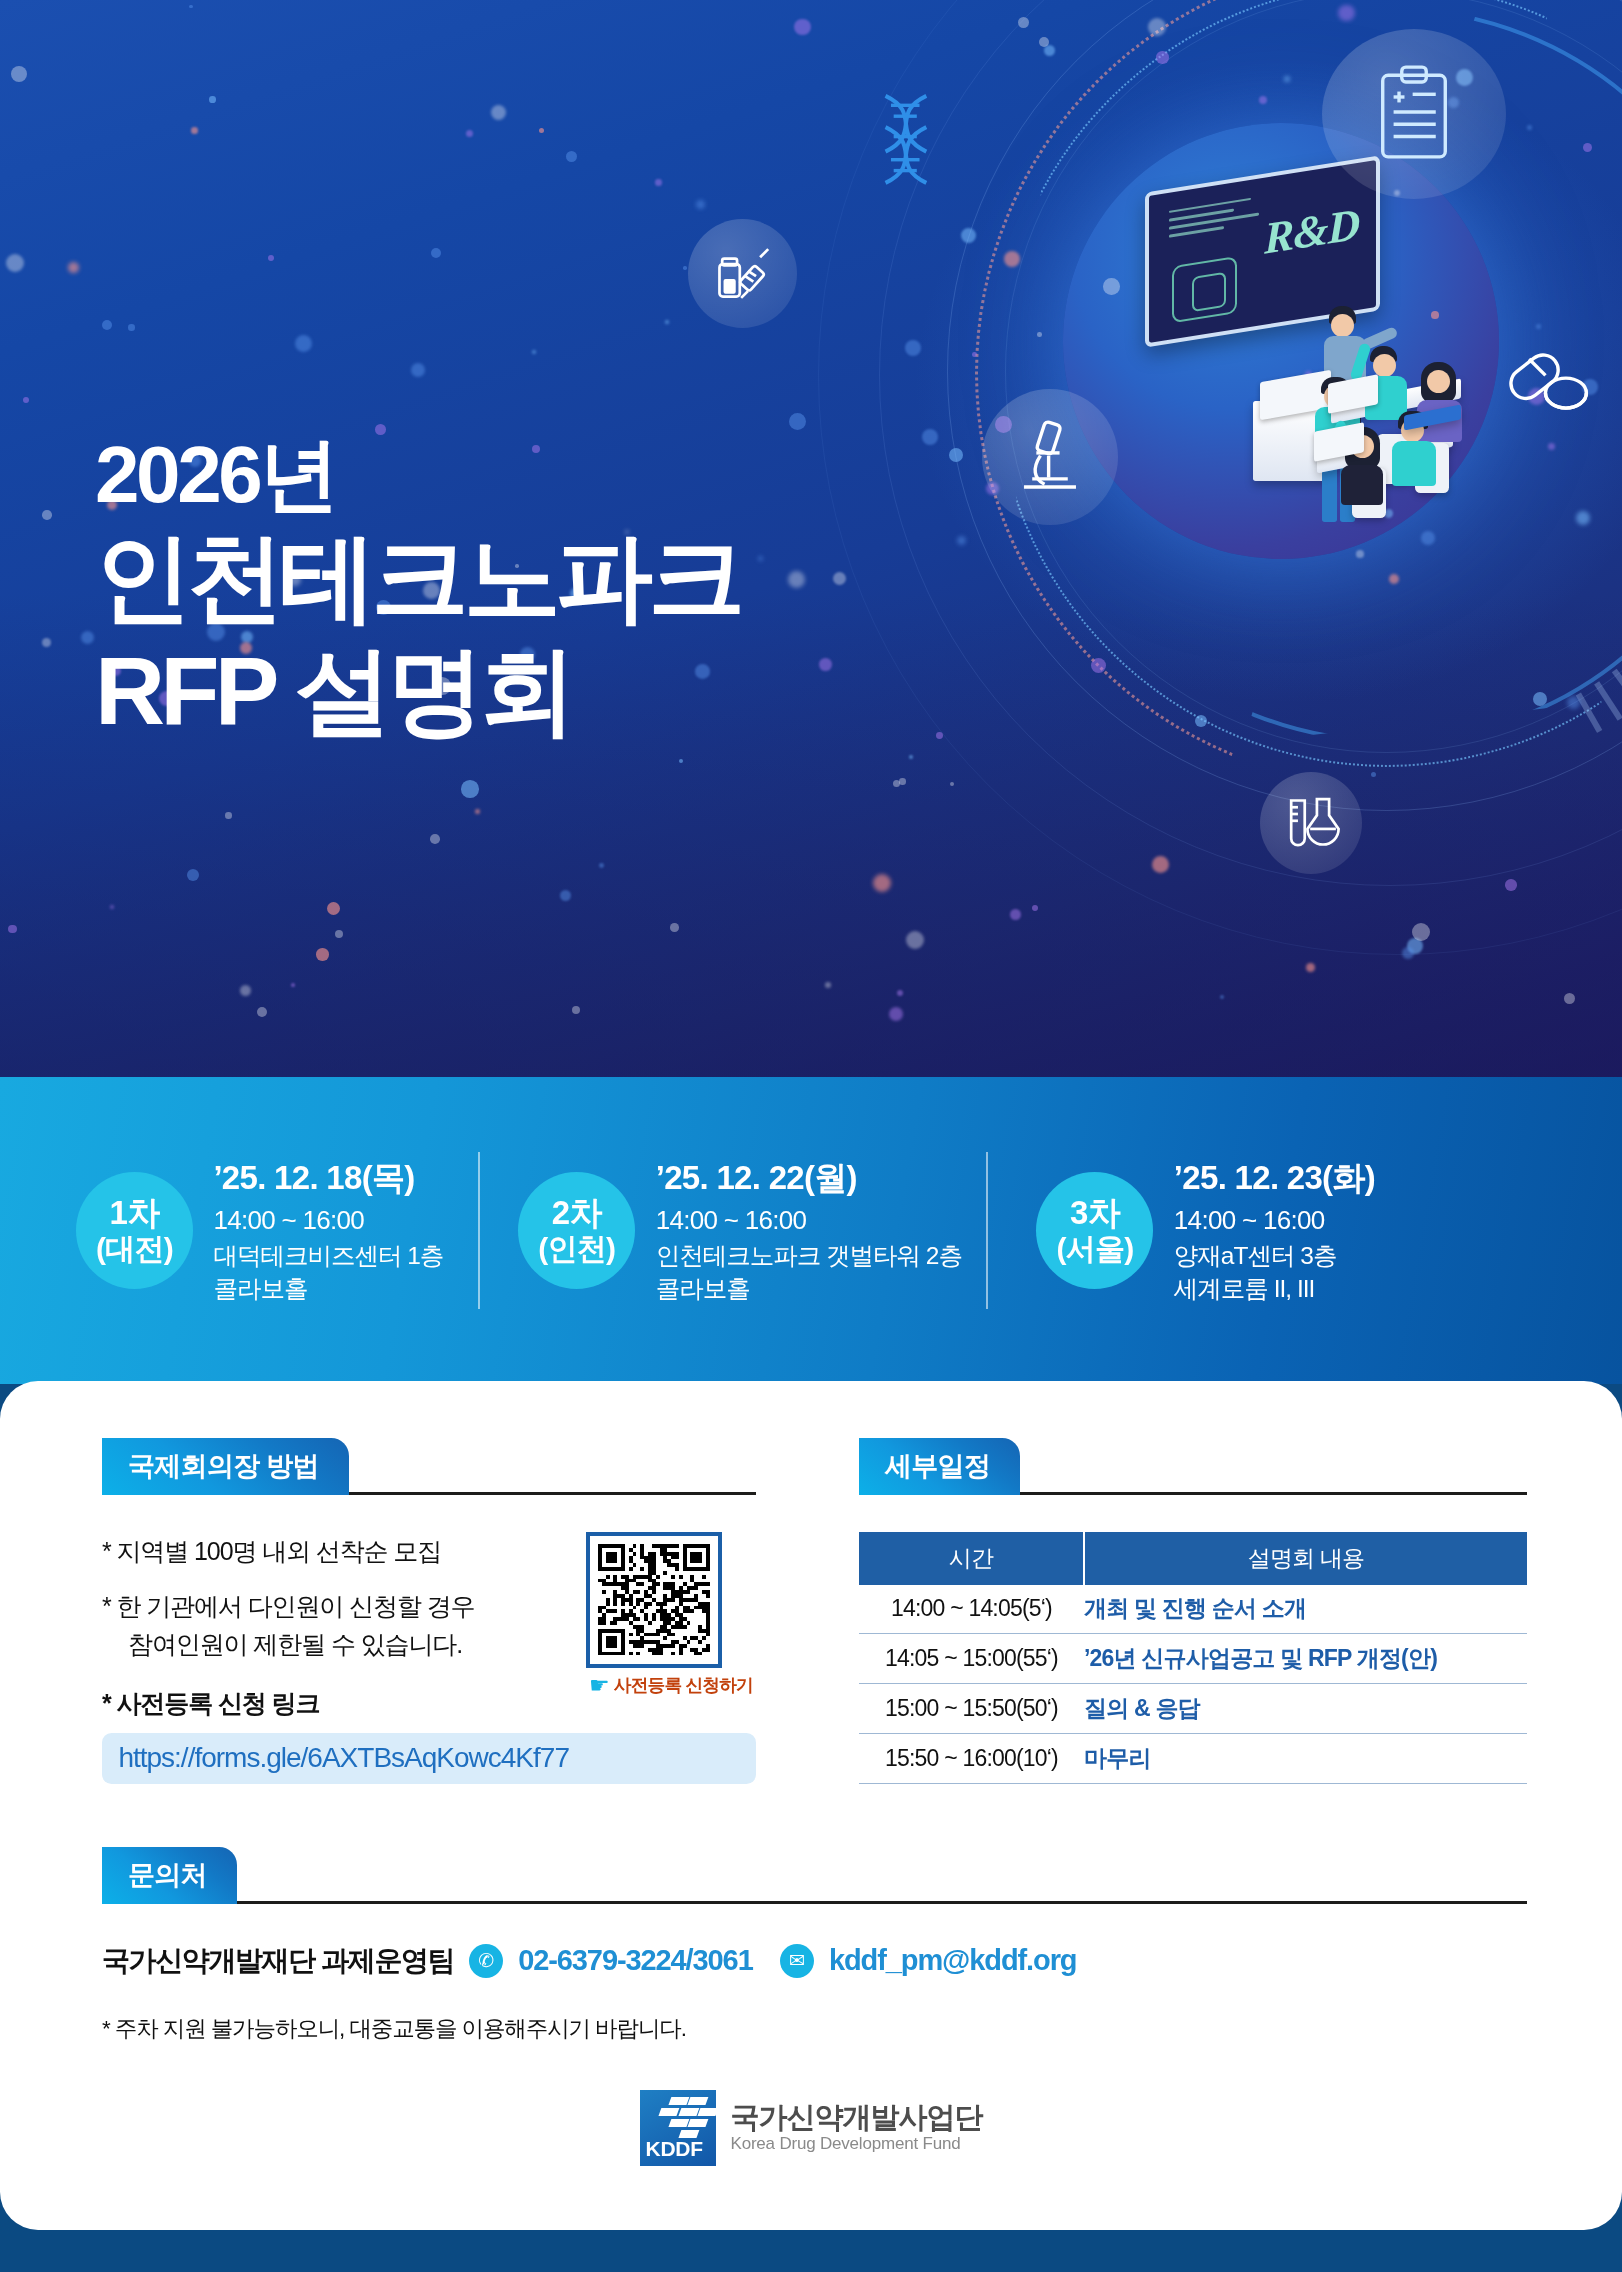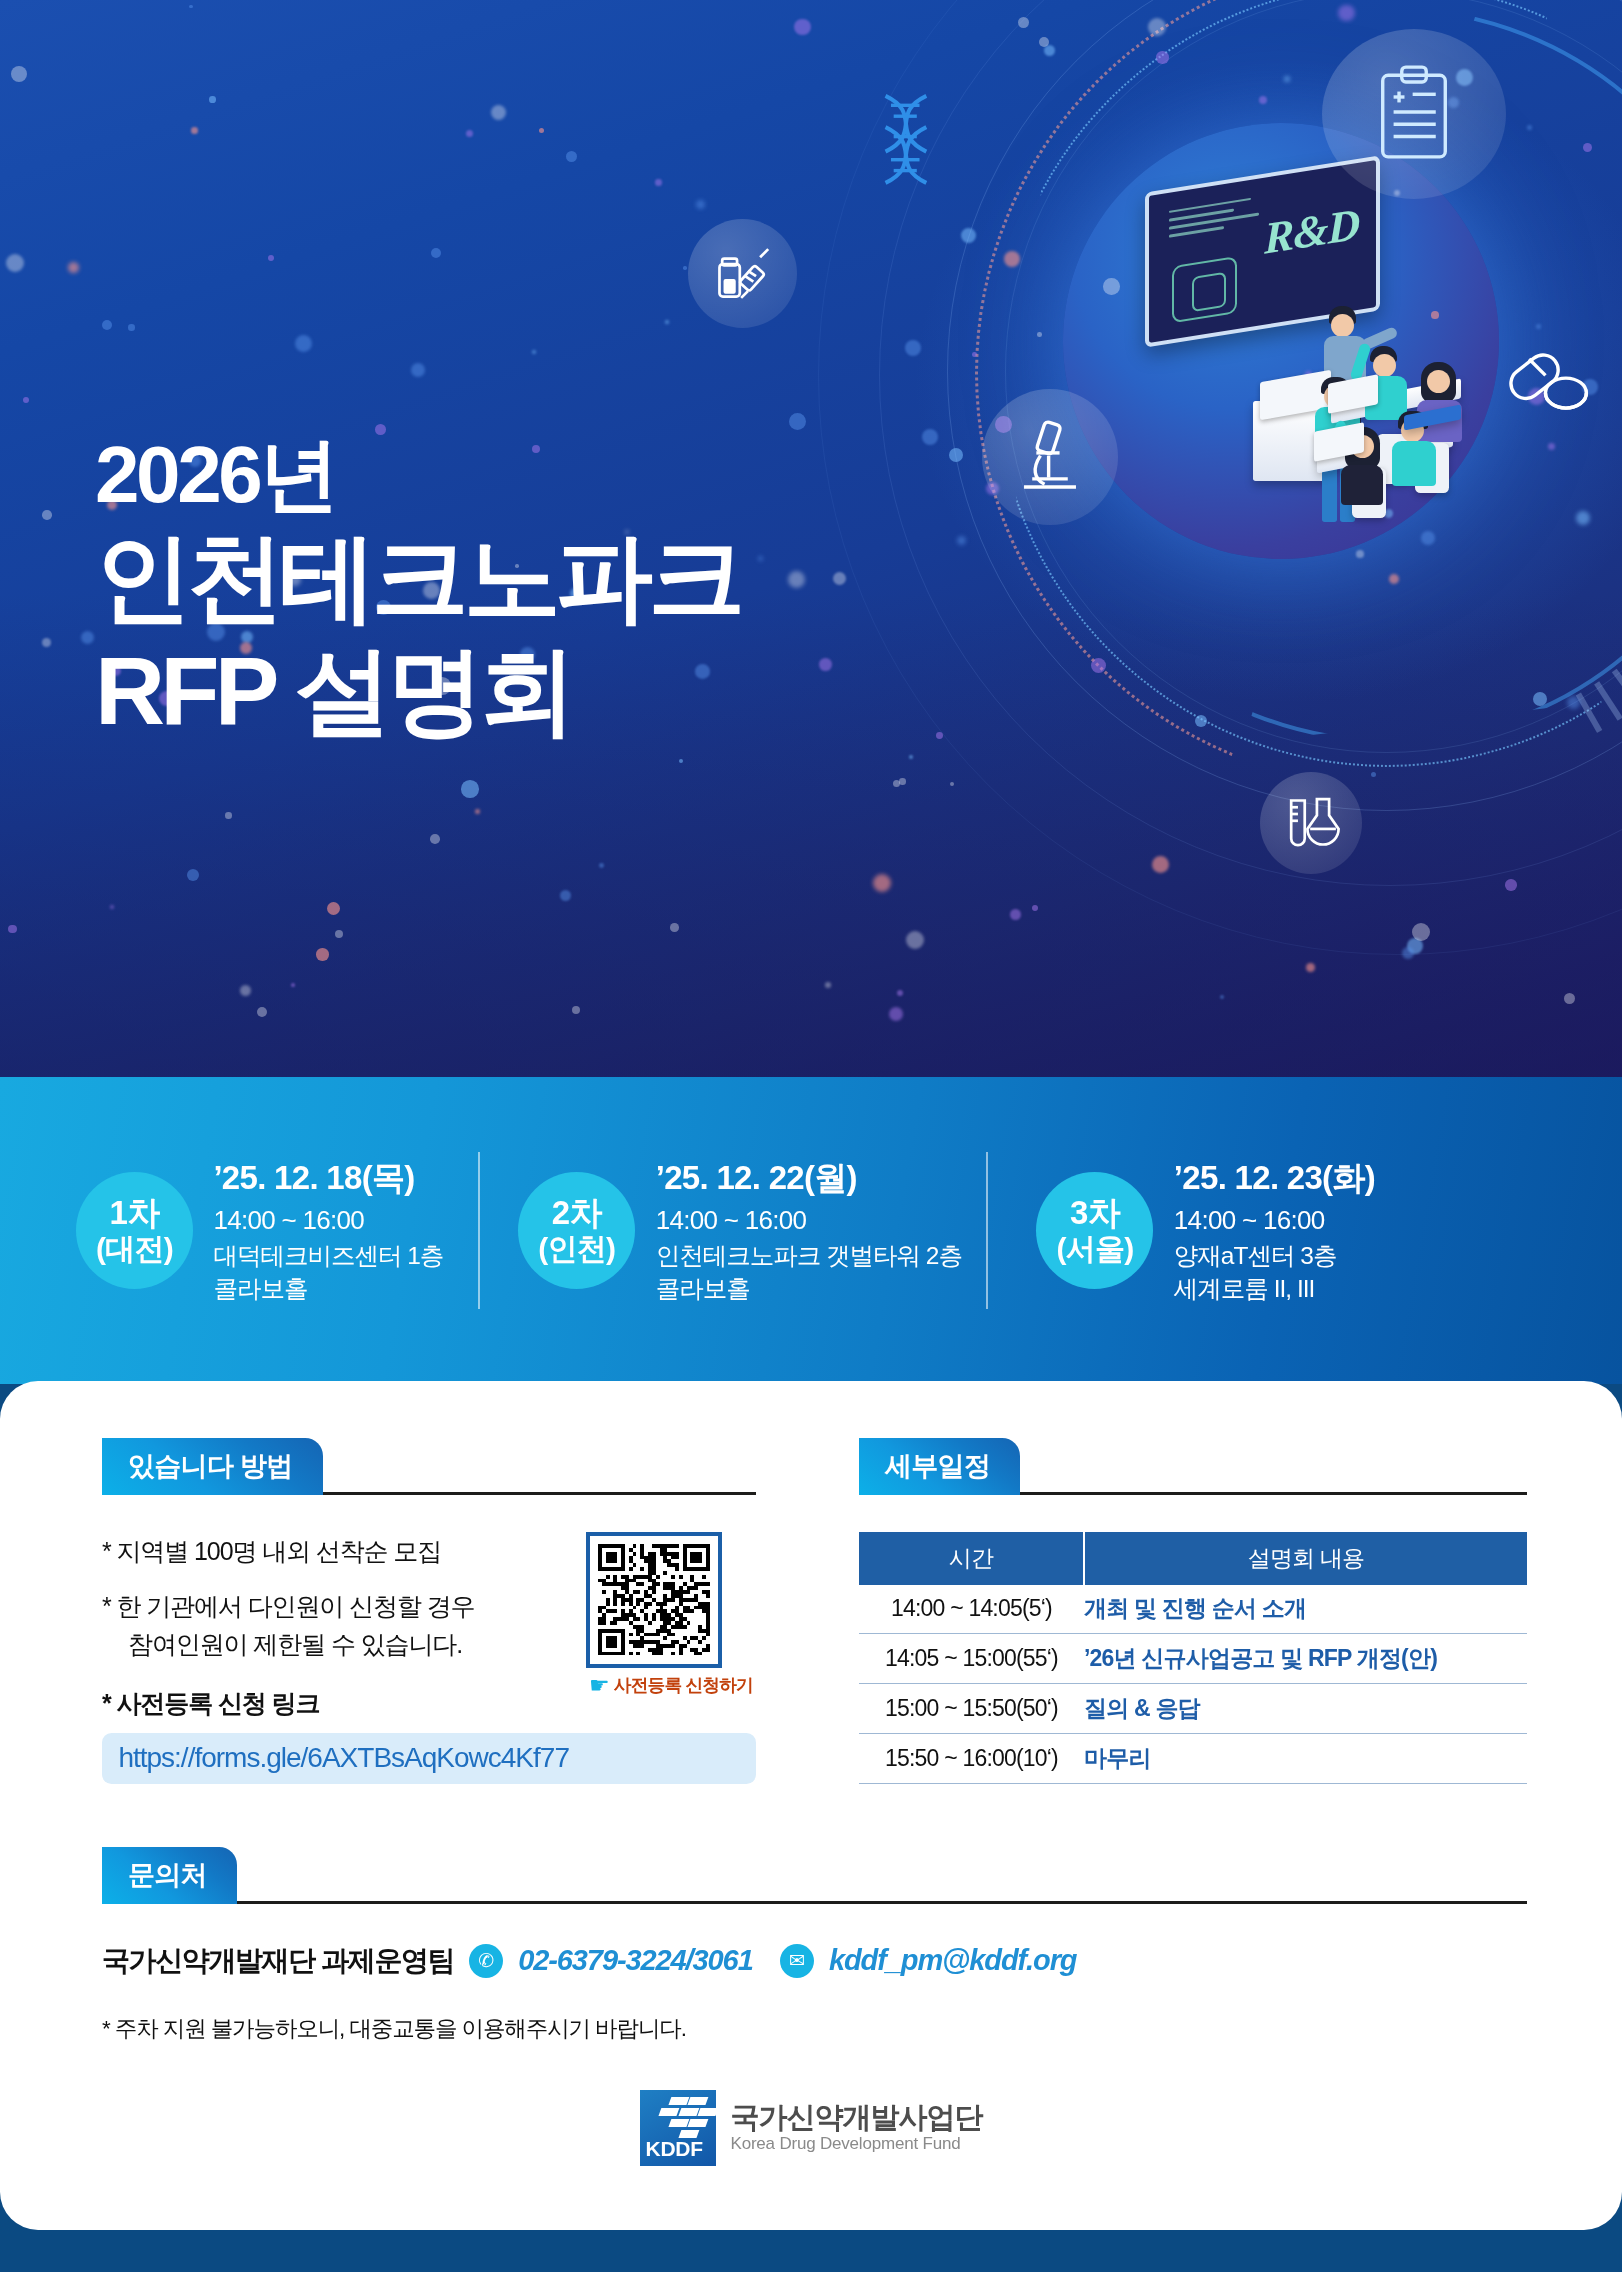--- a/index.html
+++ b/index.html
@@ -159,21 +159,21 @@
   }
   td.tm{ color:#111; font-weight:500; text-align:center; white-space:nowrap; }
   td.ct{ color:#1e5da8; font-weight:700; padding-left:17.7px; letter-spacing:-1.1px; }
 
   .contact-line{ display:flex; align-items:center; gap:15px; }
   .contact-org{ font-size:28px; font-weight:800; color:#111; letter-spacing:-1.4px; }
   .cicon{
     width:34px;height:34px;border-radius:50%;background:#17b4e4;
     display:flex;align-items:center;justify-content:center;color:#fff;font-size:19px; flex:none;
   }
-  .cval{ font-size:29px; color:#1f8fd4; font-weight:700; letter-spacing:-1.1px;font-style:italic; }
+  .cval{ font-size:29px; color:#1f8fd4; font-weight:700; letter-spacing:-1.1px; }
   .park{ font-size:22.5px; color:#111; letter-spacing:-1.1px; font-weight:500;}
 
   
   .logo-row{ display:flex; align-items:center; justify-content:center; gap:15px; }
   .logo-mark{ width:76px;height:76px; background:linear-gradient(150deg,#1f7fc4,#1257a8); position:relative; }
   .logo-mark .kd{
     position:absolute; left:6.1px; bottom:4.8px; color:#fff; font-size:21px; font-weight:800; letter-spacing:-0.3px;
   }
   .logo-mark .br{ position:absolute; width:17.7px;height:7.5px; background:#fff; transform:skewX(-20deg); }
   .logo-txt .ko{ font-size:29px; font-weight:700; color:#4d4d4d; letter-spacing:-1px; line-height:1.1;}
@@ -519,21 +519,21 @@
       <div class="v">양재aT센터 3층</div>
       <div class="v">세계로룸 II, III</div>
     </div>
   </div>
 </div>
 
 <div class="card">
 
   <div style="position:absolute;left:102px;top:57px;width:654px;">
     <div class="sec-head">
-      <span class="sec-badge">있습니다 방법</span>
+      <span class="sec-badge">국제회의장 방법</span>
       <div class="sec-rule"></div>
     </div>
 
     <div style="margin-top:37px;display:flex;gap:20.4px;">
       <div style="flex:1;">
         <div class="note">* 지역별 100명 내외 선착순 모집</div>
         <div class="note" style="margin-top:17.7px;">* 한 기관에서 다인원이 신청할 경우</div>
         <div class="note" style="margin-left:26px;">참여인원이 제한될 수 있습니다.</div>
         <div class="note b" style="margin-top:20.4px;">* 사전등록 신청 링크</div>
       </div>

